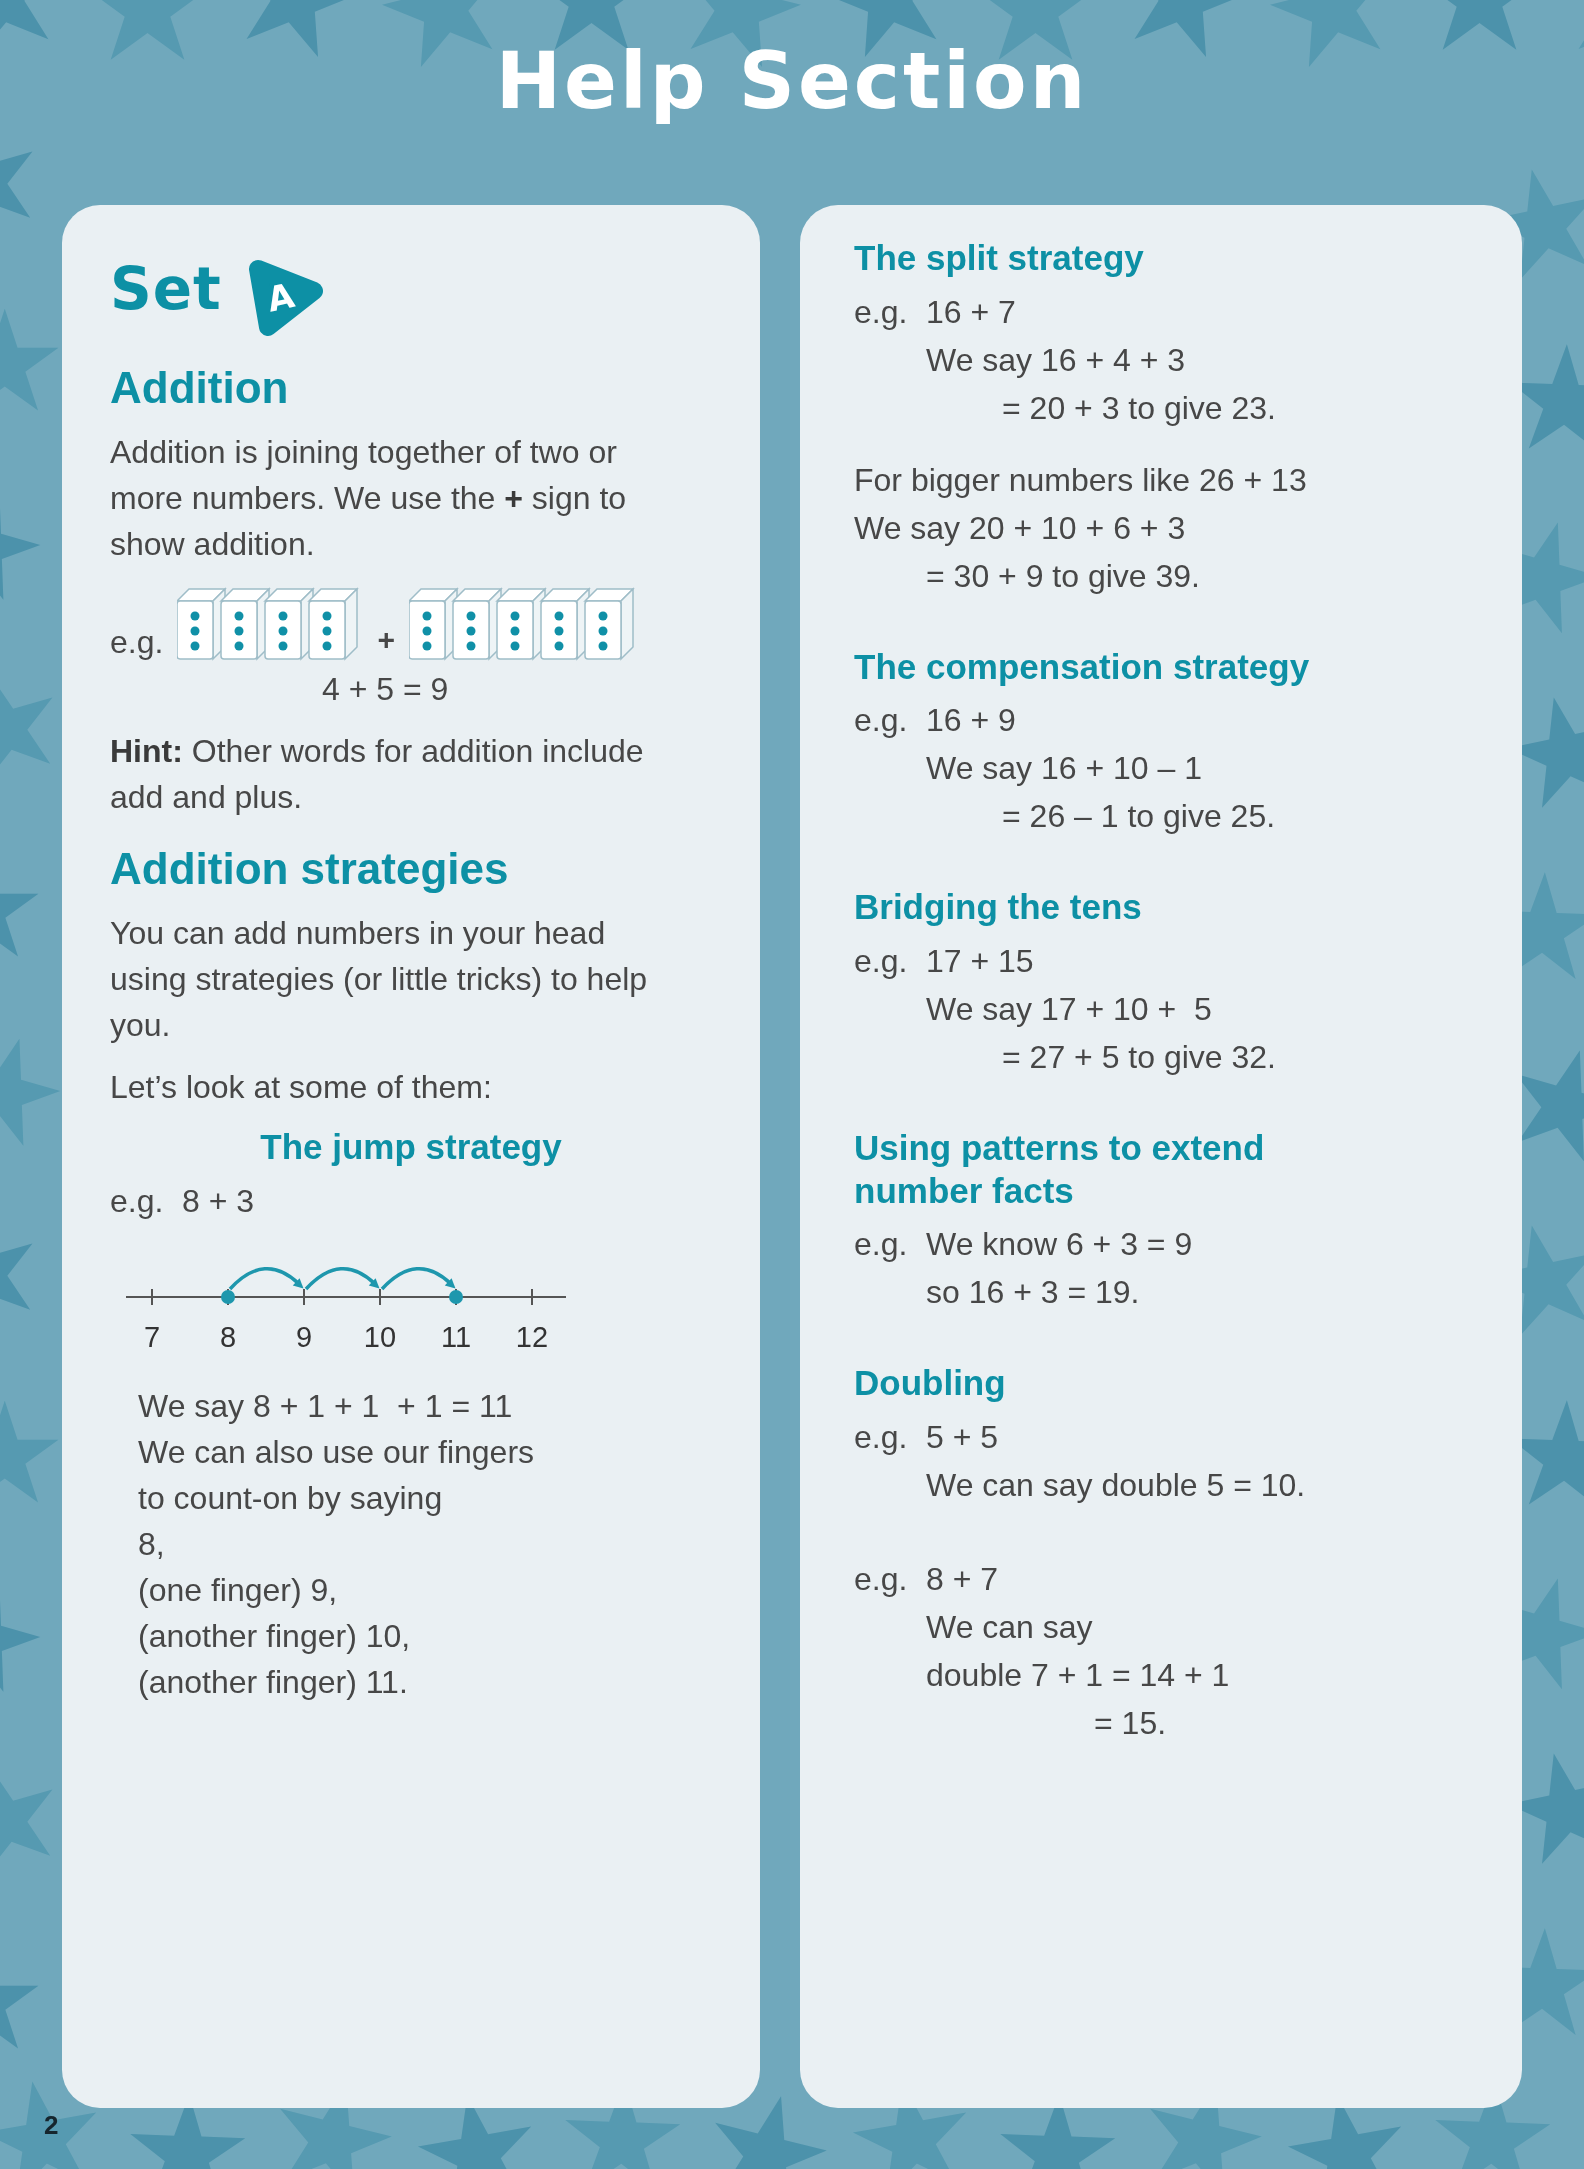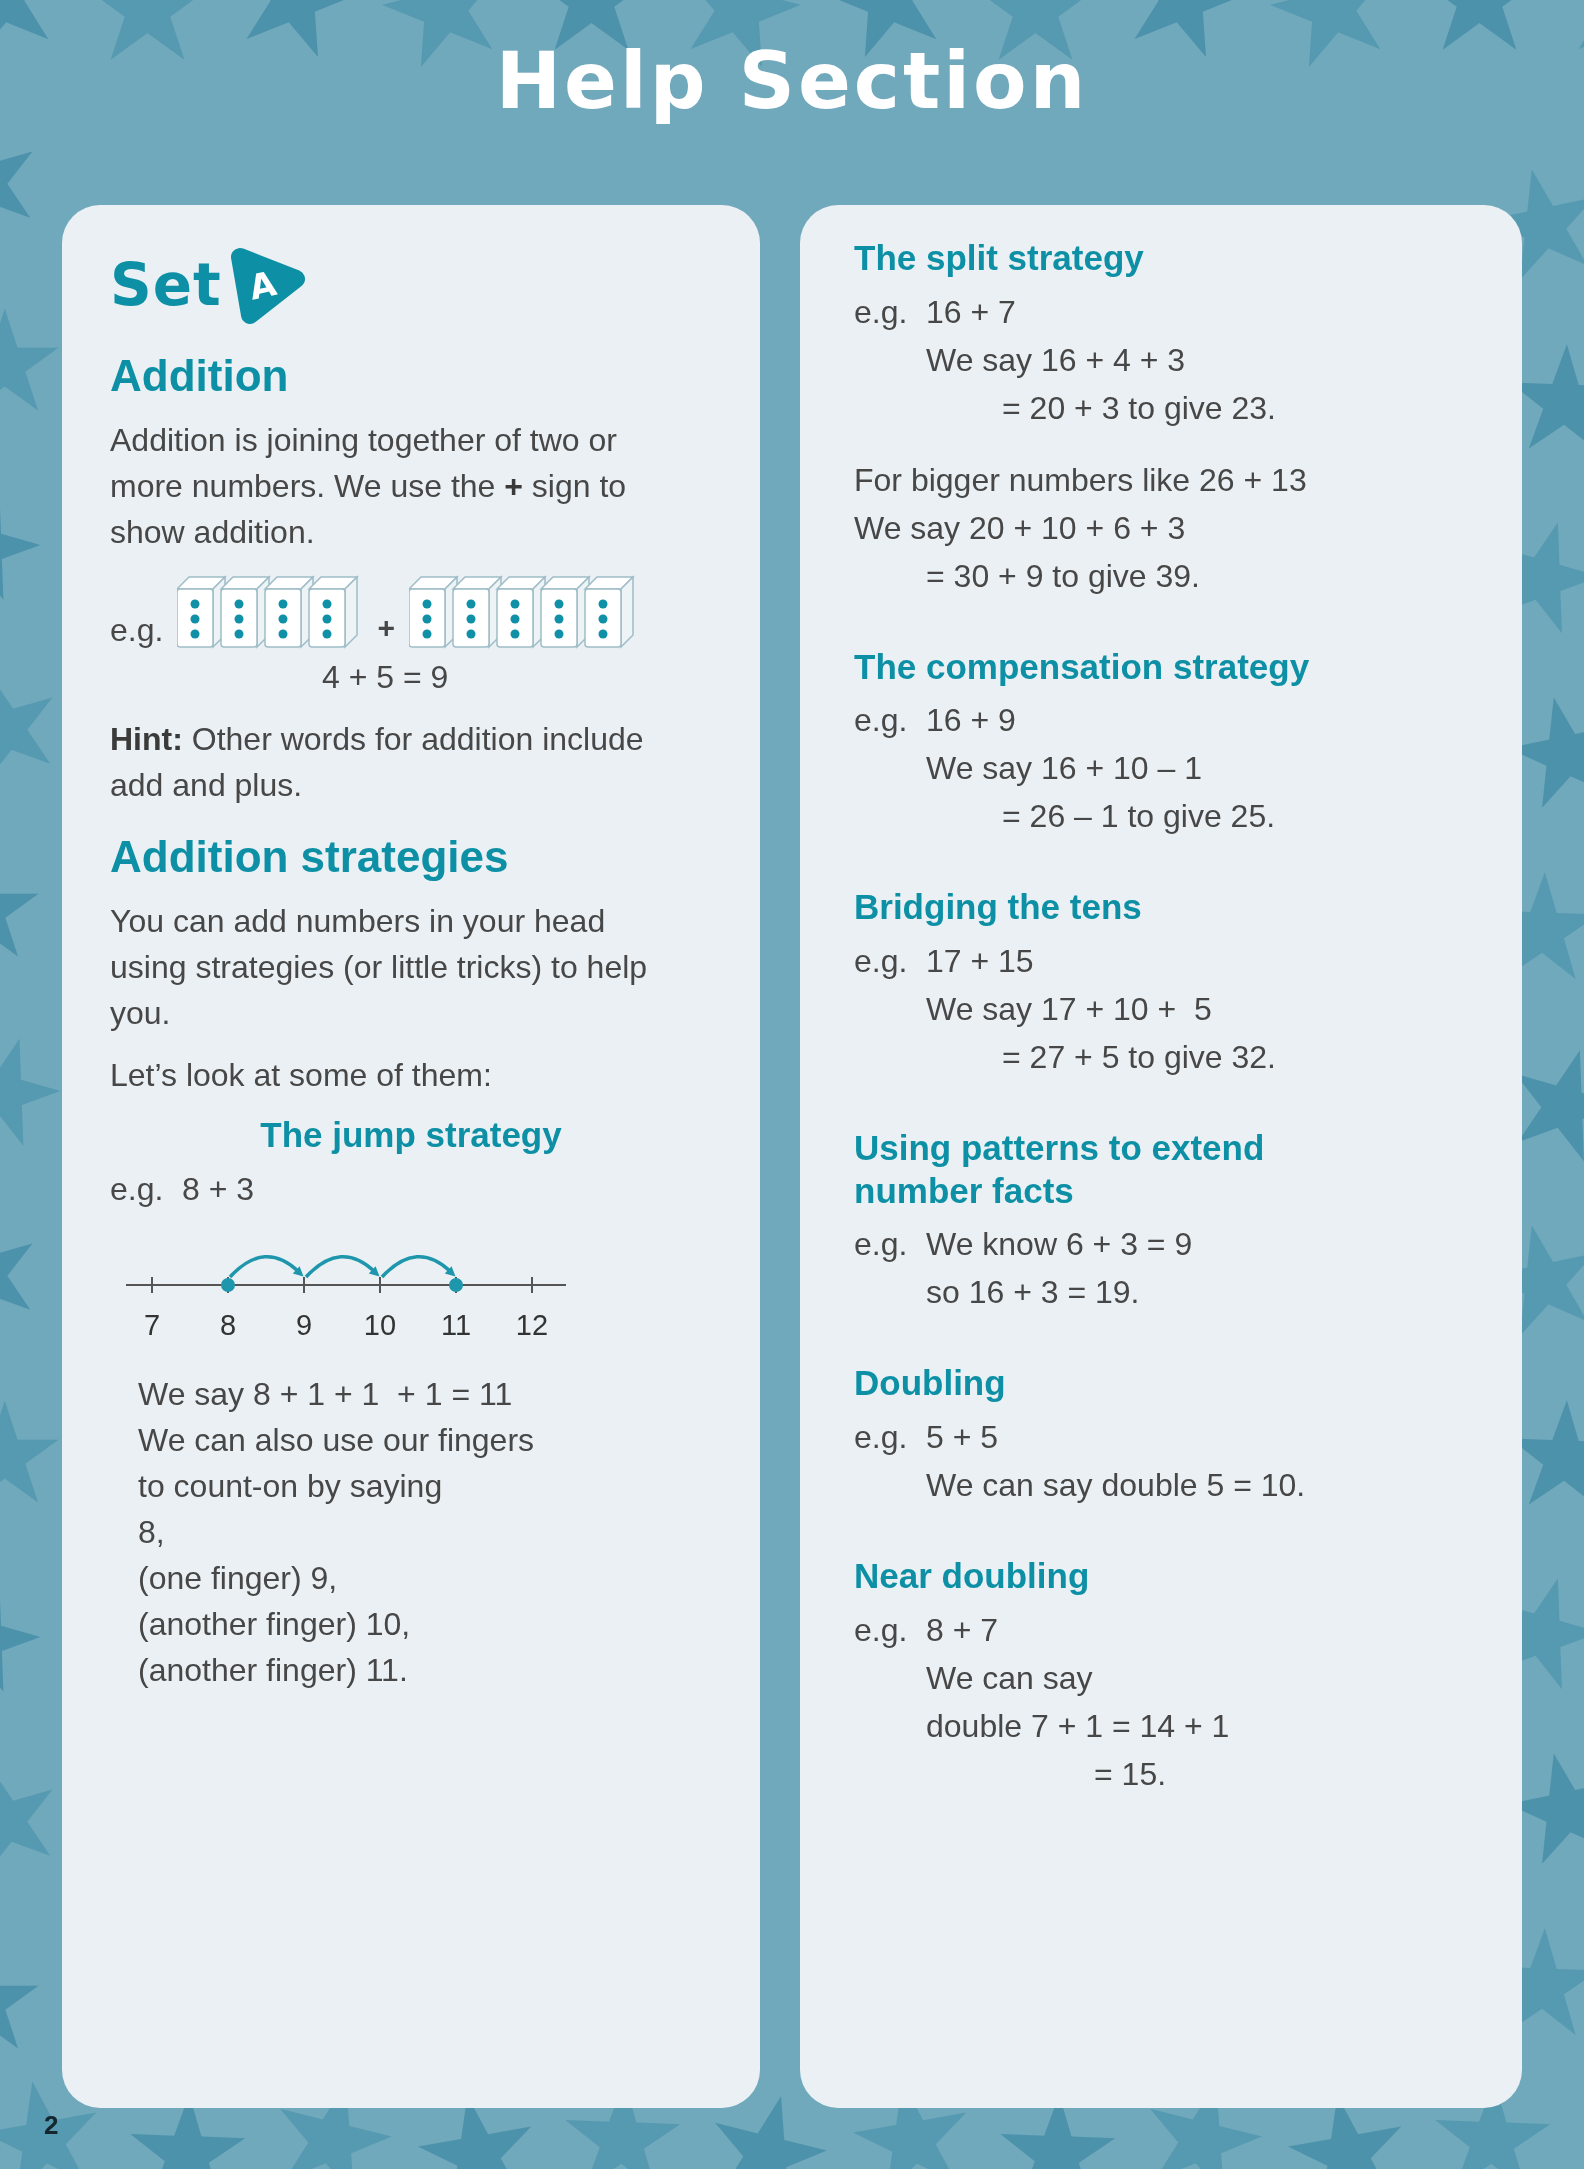--- a/index.html
+++ b/index.html
@@ -16,21 +16,21 @@
     font-size:78px;font-weight:800;letter-spacing:3px;font-family:"DejaVu Sans",sans-serif;
   }
 
   .panel{
     position:absolute;top:205px;height:1903px;background:#eaf0f3;border-radius:38px;
     z-index:1;box-sizing:border-box;
   }
   .panel.left{left:62px;width:698px;padding:34px 48px;}
   .panel.right{left:800px;width:722px;padding:32px 54px;}
 
-  .set-row{display:flex;align-items:center;gap:2px;margin:4px 0 24px;}
+  .set-row{display:flex;gap:20px;margin:16px 0 24px;}
   .set-label{color:#0d90a5;font-size:58px;font-weight:800;letter-spacing:1px;font-family:"DejaVu Sans",sans-serif;}
   .set-badge{width:84px;height:84px;}
 
   .h-lg{color:#0d90a5;font-size:44px;font-weight:700;margin:24px 0 10px;}
   .h-md{color:#0d90a5;font-size:35px;font-weight:700;margin:0 0 8px;line-height:1.22;}
   .body-text{font-size:32px;line-height:46px;color:#474747;margin:16px 0 16px;max-width:548px;white-space:pre-wrap;}
   .body-text strong, .eg-bold{color:#3a3a3a;}
 
   .dice-row{display:flex;align-items:flex-end;gap:14px;margin:18px 0 6px;}
   .eg-inline{font-size:32px;color:#474747;padding-bottom:4px;}
@@ -315,21 +315,20 @@
   <div class="section">
     <h3 class="h-md">Doubling</h3>
     <div class="eg-row">
       <span class="eg-label">e.g.</span>
       <span>5 + 5</span>
     </div>
     <div class="line ind1">We can say double 5 = 10.</div>
   </div>
 
   <div class="section">
-    <h3 class="h-md">Near doubling</h3>
     <div class="eg-row">
       <span class="eg-label">e.g.</span>
       <span>8 + 7</span>
     </div>
     <div class="line ind1">We can say</div>
     <div class="line ind1">double 7 + 1 = 14 + 1</div>
     <div class="line ind3">= 15.</div>
   </div>
 
 </section>

